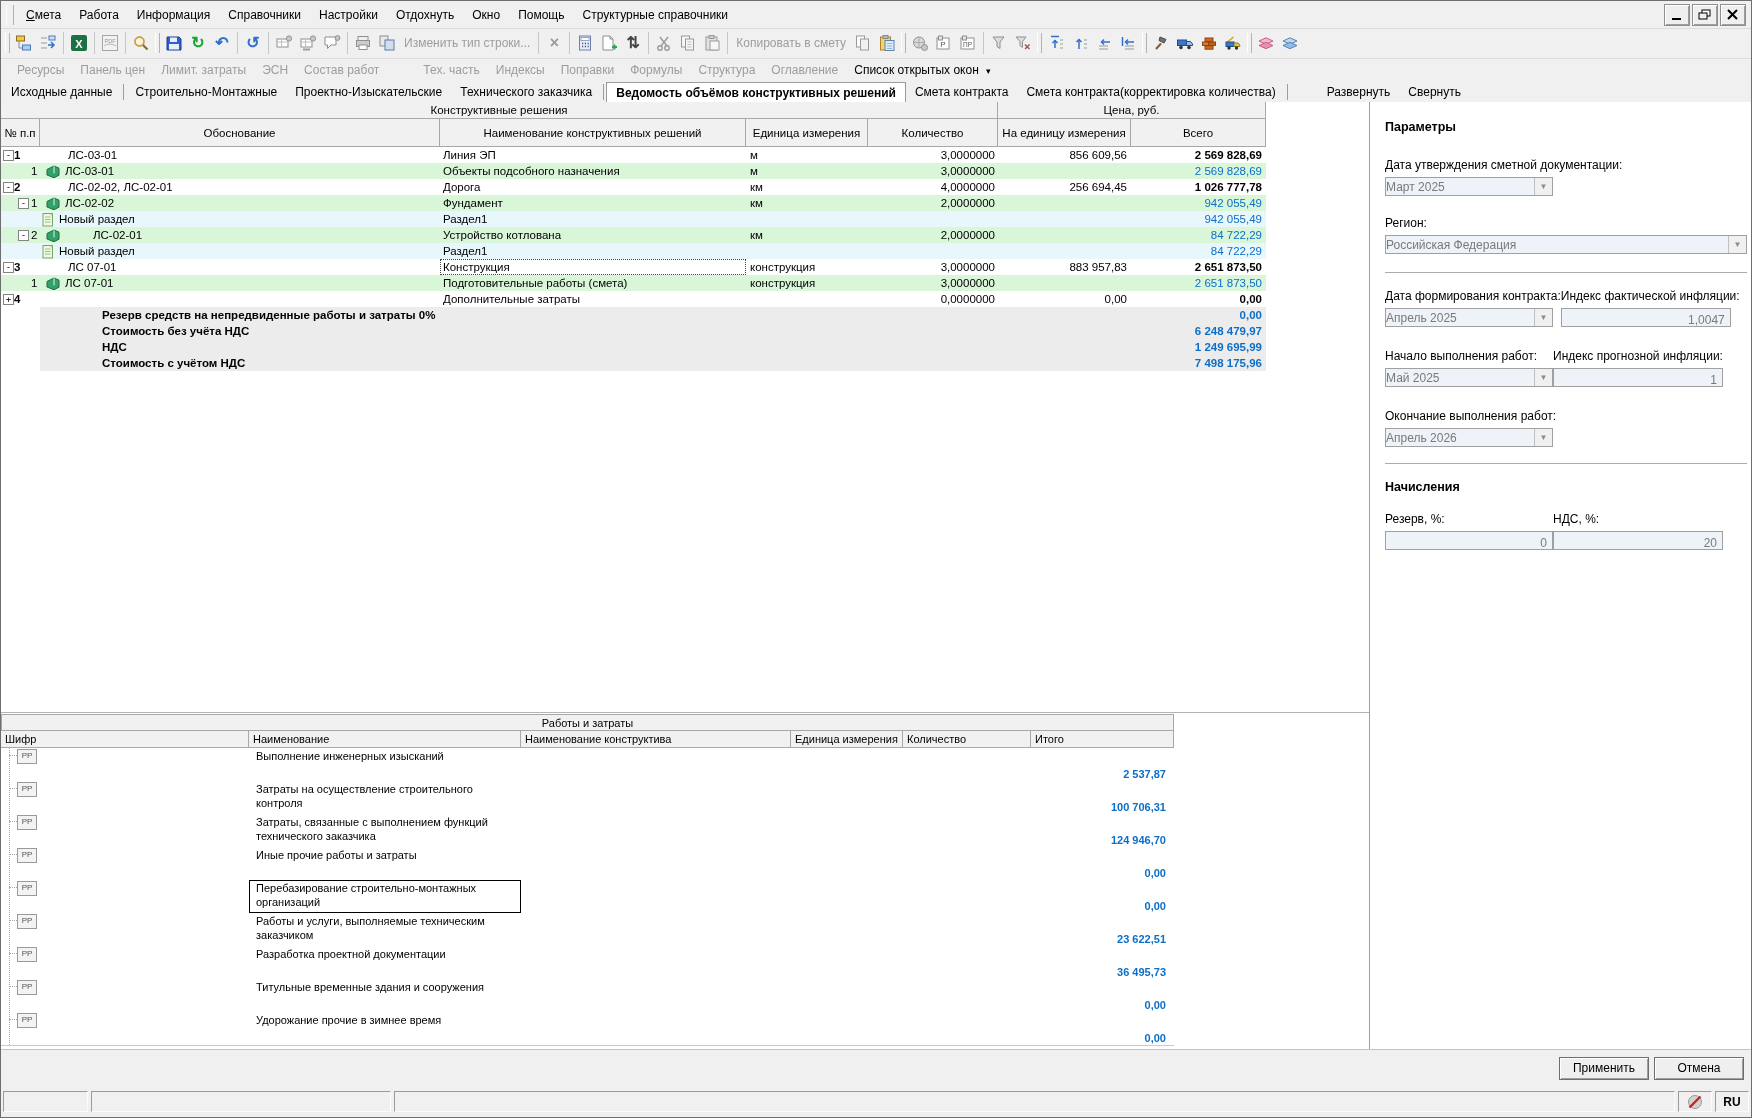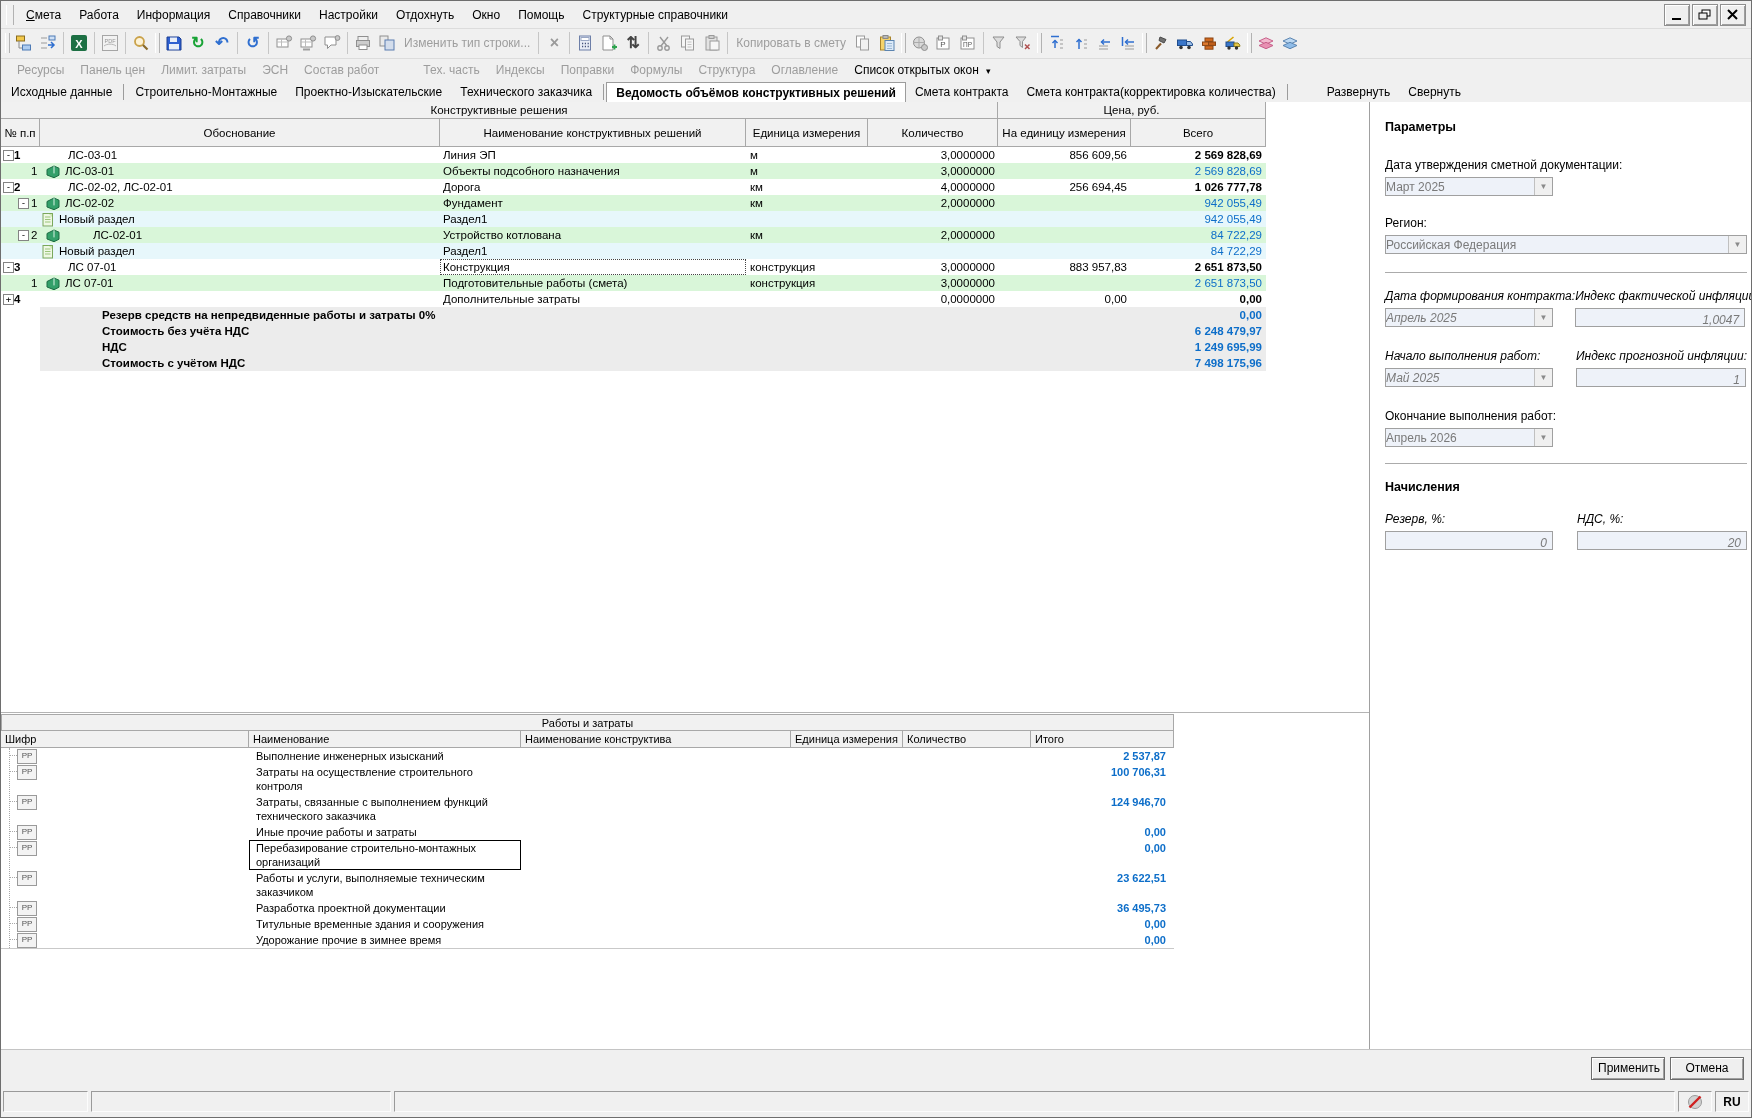--- a/index.html
+++ b/index.html
@@ -67,41 +67,41 @@
   #wbody{position:relative;}
   .wvline{position:absolute;left:8px;top:0;bottom:0;border-left:1px dotted #a8a8a8;}
   .wrow{display:flex;align-items:stretch;}
   .wrow .c{white-space:normal;}
   .wc1{position:relative;}
   .dash{position:absolute;left:8px;top:7px;width:8px;border-top:1px dotted #a8a8a8;}
   .pp{position:absolute;left:16px;top:1px;width:18px;height:13px;border:1px solid #9a9a9a;background:#f3f3f3;
       color:#555;font-size:8px;text-align:center;line-height:12px;}
   .wname{padding:1px 32px 1px 7px;line-height:14px;box-sizing:border-box;}
   .wsel{outline:1px solid #000;outline-offset:-1px;}
-  .wtot{text-align:right;padding-right:8px;font-weight:bold;color:#0d6ec9;line-height:14px;padding-top:1px;box-sizing:border-box;}
+  .wtot{text-align:right;padding-right:8px;font-weight:bold;color:#0d6ec9;line-height:14px;padding-top:19px;box-sizing:border-box;}
   
   .rpanel{position:absolute;left:1368px;top:0;width:382px;height:100%;background:#fff;border-left:1px solid #a0a0a0;
           box-sizing:border-box;padding:18px 4px 0 15px;font-size:12px;}
   .ptitle{font-weight:bold;font-size:12.5px;margin-bottom:24px;}
   .plabel{margin-bottom:5px;white-space:nowrap;}
   .combo{display:flex;height:19px;border:1px solid #a0a0a0;background:#eef2f9;box-sizing:border-box;margin-bottom:20px;}
   .cval{flex:1;color:#7a7a7a;padding:2px 0;white-space:nowrap;overflow:hidden;}
   .cbtn{width:17px;background:#f0f0f0;border-left:1px solid #c0c0c0;color:#8a8a8a;font-size:8px;
         display:flex;align-items:center;justify-content:center;}
   .pfield{height:19px;border:1px solid #a0a0a0;background:#eef2f9;box-sizing:border-box;color:#7a7a7a;
           text-align:right;padding:4px 5px;}
   .w168{width:168px;} .w362{width:362px;} .w170{width:170px;}
   .psep{border-top:1px solid #ababab;margin:0 0 16px 0;}
-  .prow{display:flex;justify-content:space-between;margin-bottom:2px;font-style:italic;}
+  .prow{display:flex;margin-bottom:2px;}
   .pcol{display:flex;flex-direction:column;}
   .pcol-r .plabel{white-space:nowrap;}
   
   .footer{position:absolute;top:1048px;left:0;right:0;height:37px;background:#f0f0f0;border-top:1px solid #c4c4c4;
           display:flex;justify-content:flex-end;align-items:center;gap:5px;padding-right:7px;box-sizing:border-box;}
-  .btn{width:74px;height:23px;background:#efefef;border:1px solid #6e6e6e;
+  .btn{width:90px;height:23px;background:#efefef;border:1px solid #6e6e6e;
        box-shadow:inset 1px 1px 0 #fff,inset -1px -1px 0 #9f9f9f;font-size:12px;font-family:inherit;}
   .statusbar{position:absolute;top:1085px;left:0;right:0;height:31px;background:#f0f0f0;display:flex;
              align-items:flex-start;padding:5px 2px 0 2px;gap:3px;box-sizing:border-box;}
   .sp{height:21px;border:1px solid;border-color:#9a9a9a #fcfcfc #fcfcfc #9a9a9a;box-sizing:border-box;
       display:flex;align-items:center;justify-content:center;}
   .sp1{width:85px;} .sp2{width:300px;} .sp3{flex:1;} .sp4{width:34px;} .sp5{width:34px;font-weight:bold;}
 </style>
 </head>
 <body>
 

